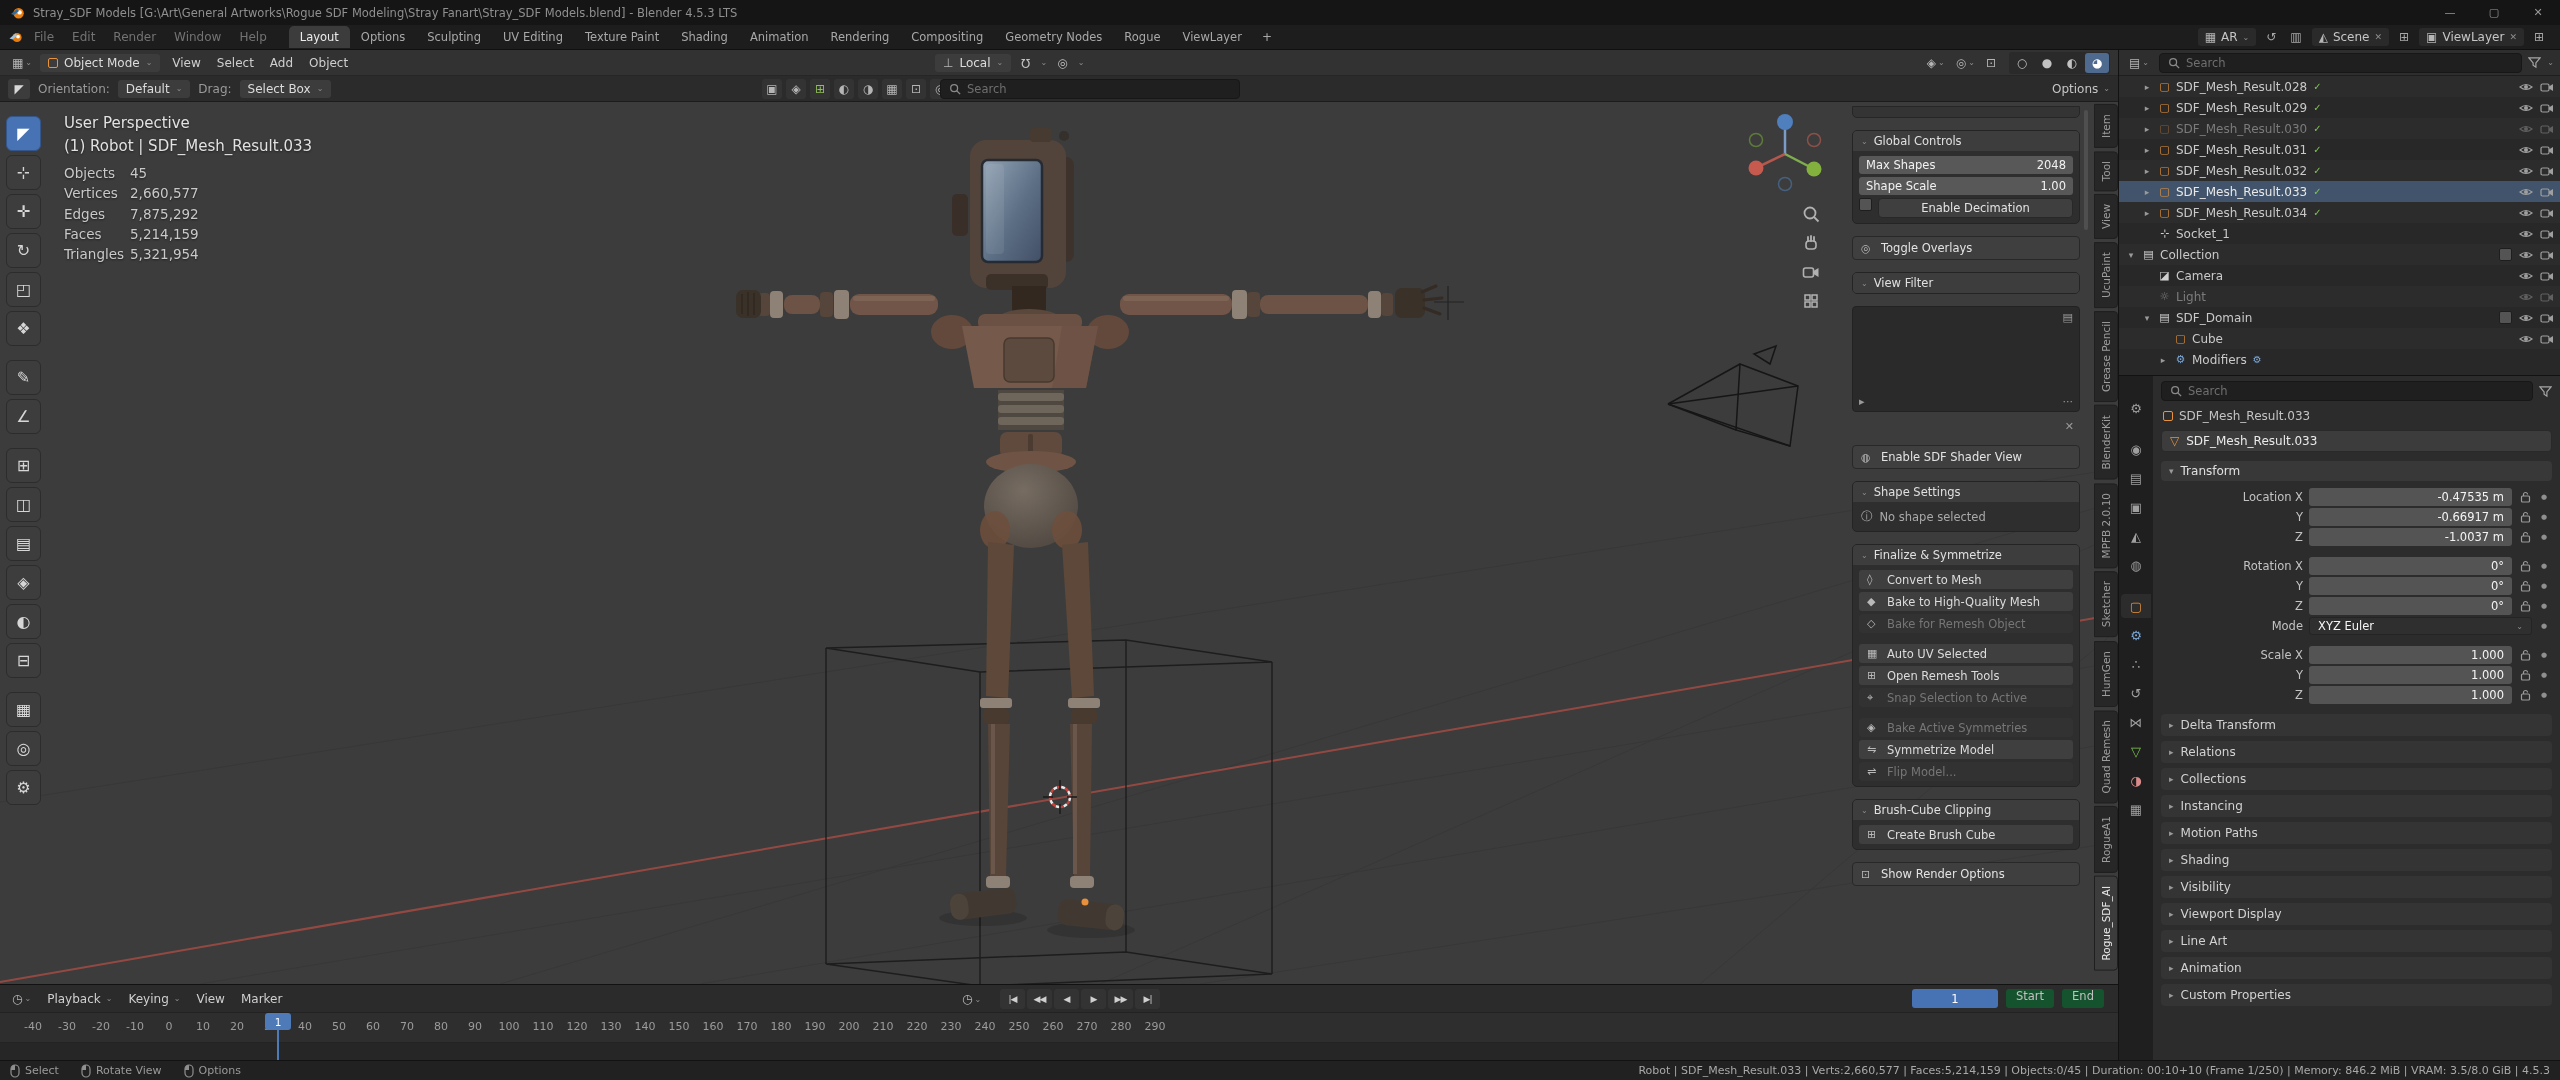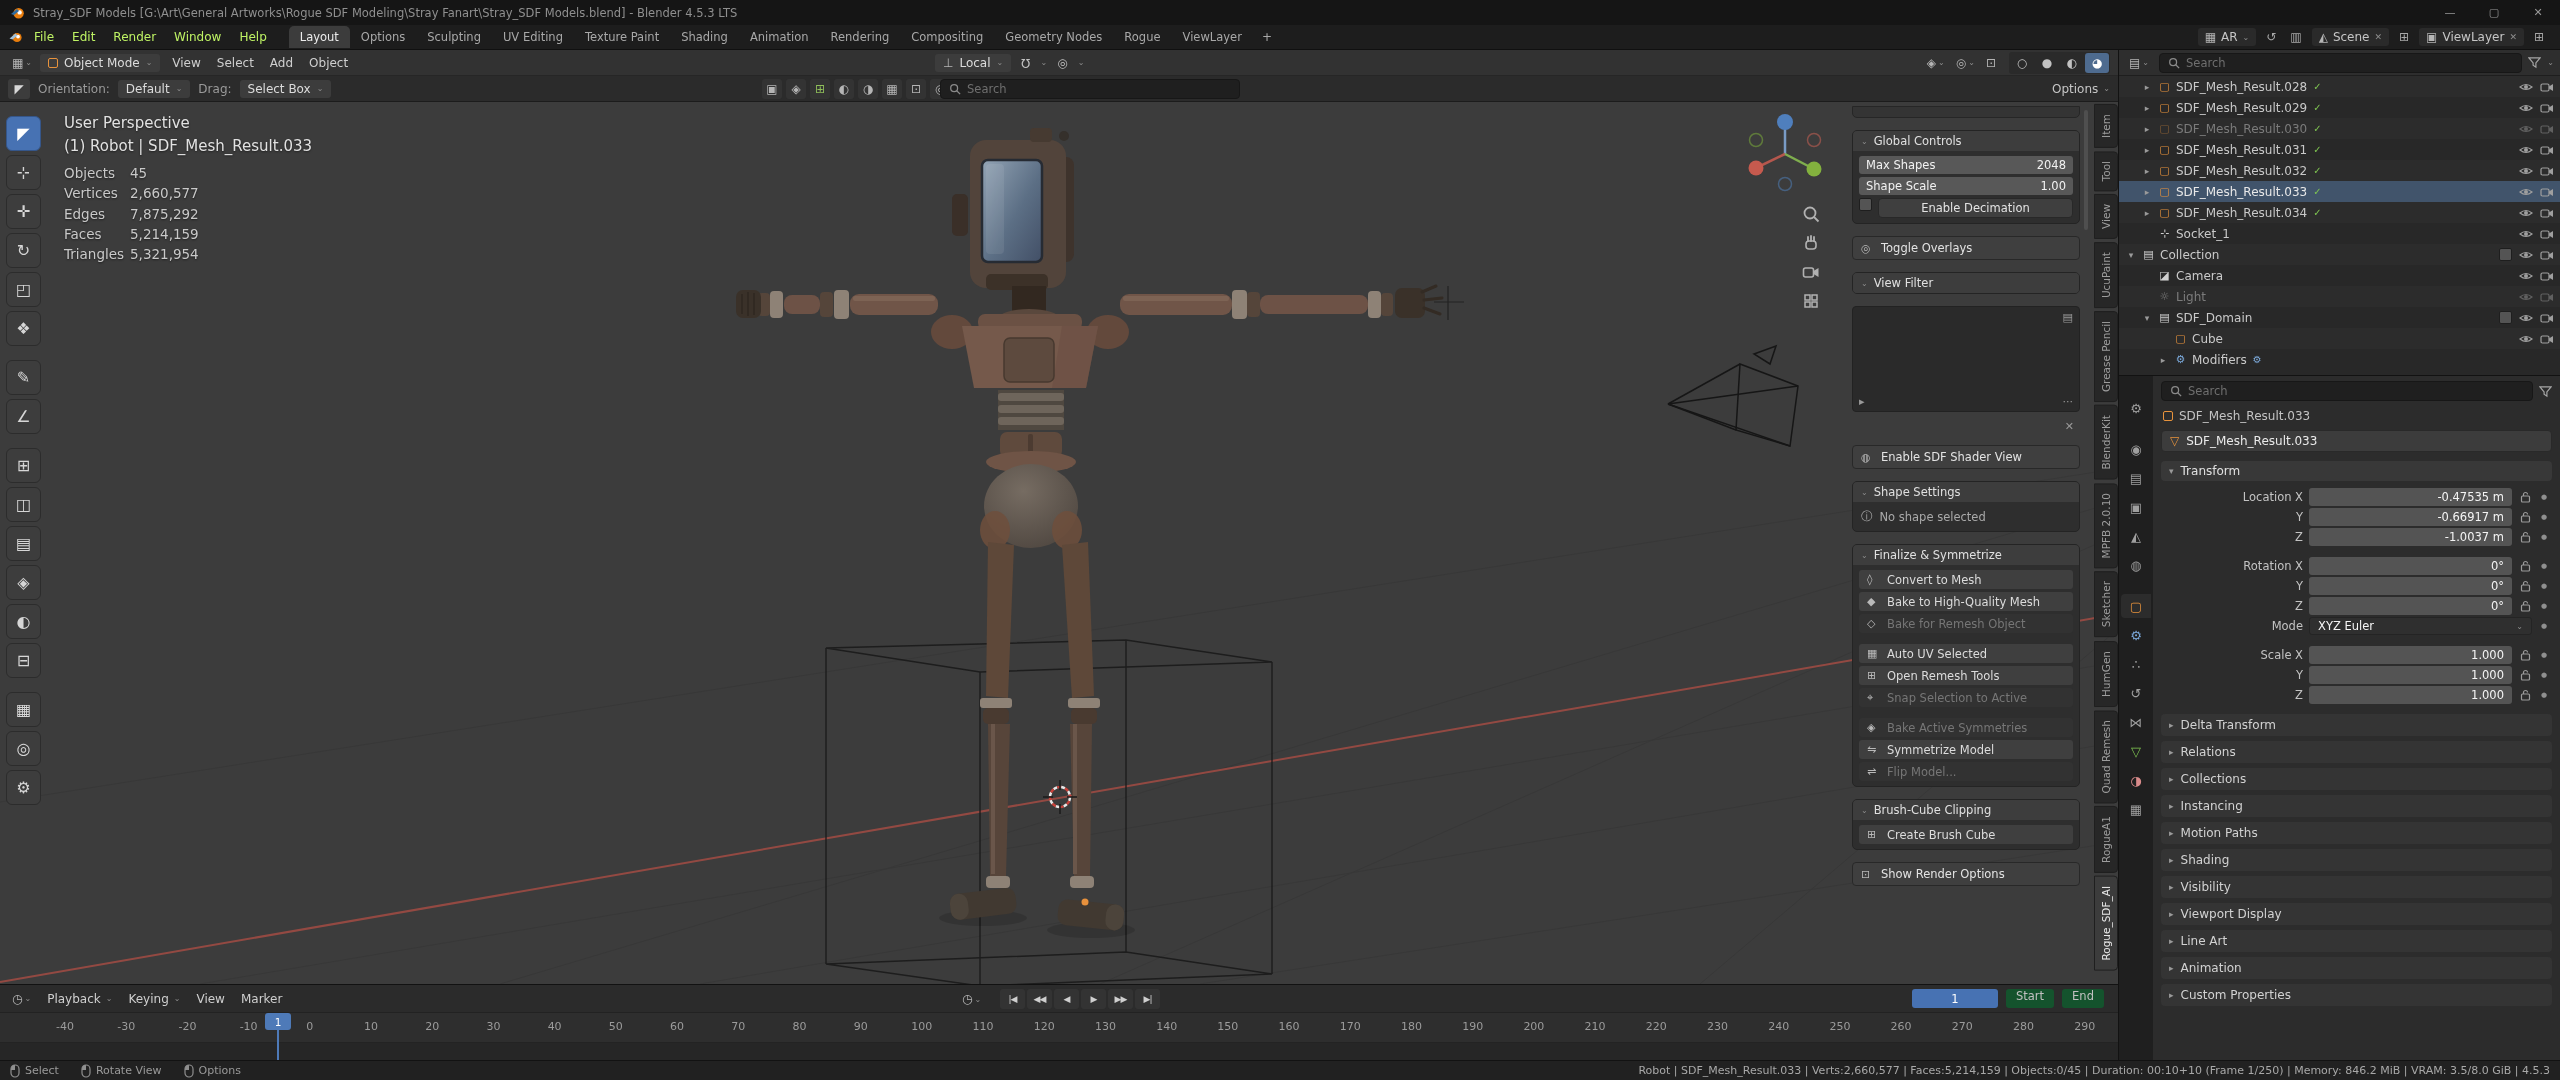--- a/index.html
+++ b/index.html
@@ -14,21 +14,21 @@
 
   
   .titlebar { position:absolute; left:0; top:0; width:2560px; height:25px; background:#151515;
     display:flex; align-items:center; gap:8px; padding-left:10px; color:#8f8f8f; font-size:11.5px; }
   .win-controls { margin-left:auto; display:flex; height:100%; }
   .win-btn { width:44px; display:flex; align-items:center; justify-content:center; color:#9a9a9a; font-size:11px; }
 
   
   .menubar { position:absolute; left:0; top:25px; width:2560px; height:25px; background:#1d1d1d;
     border-bottom:1px solid #101010; display:flex; align-items:center; padding:0 8px; gap:1px; }
-  .mb-menu { padding:3px 9px; border-radius:3px; color:#bef264; }
+  .mb-menu { padding:3px 9px; border-radius:3px; color:#737373; }
   .ws-tabs { display:flex; align-items:center; margin-left:12px; }
   .ws-tab { padding:4px 11px; color:#a8a8a8; font-size:11.5px; border-radius:5px 5px 0 0; white-space:nowrap; }
   .ws-tab.active { background:#3c3c3c; color:#ececec; }
   .ws-add { padding:2px 8px; color:#a8a8a8; }
   .mb-right { margin-left:auto; display:flex; align-items:center; gap:6px; padding-right:4px; }
   .mb-chip { display:flex; align-items:center; gap:5px; background:#2a2a2a; border-radius:3px; padding:2px 7px; }
   .mb-x { font-size:9px; color:#8d8d8d; }
   .mini-btn { padding:2px 4px; color:#a8a8a8; }
 
   
@@ -148,21 +148,21 @@
   .tl-header { height:28px; display:flex; align-items:center; padding:0 8px; gap:4px; border-bottom:1px solid #222; position:relative; }
   .tl-transport { position:absolute; left:1000px; top:4px; display:flex; gap:2px; }
   .tr-btn { min-width:25px; height:20px; display:flex; align-items:center; justify-content:center; color:#cfcfcf;
     font-size:9px; letter-spacing:-1px; border-radius:3px; background:#333; padding:0 3px; }
   .tl-sync { position:absolute; left:958px; top:5px; }
   .tl-fields { margin-left:auto; display:flex; gap:8px; align-items:center; padding-right:6px; }
   .frame-field { width:86px; height:19px; background:#4772b3; border-radius:3px; color:#fff; display:flex; align-items:center; justify-content:center; font-size:11.5px; }
   .range-field { height:19px; background:#14532d; border-radius:3px; color:#ececec; display:flex; align-items:center; gap:16px; padding:0 10px; font-size:11.5px;flex-direction:column; }
   .rf-label { color:#c0c0c0; }
   .tl-ruler { position:relative; height:30px; background:#2e2e2e; border-bottom:1px solid #232323; }
-  .ticks { position:absolute; left:16px; right:16px; top:7px; display:flex; justify-content:space-between; color:#9b9b9b; font-size:11px;margin-left:32px; }
+  .ticks { position:absolute; left:16px; right:16px; top:7px; display:flex; justify-content:flex-start; color:#9b9b9b; font-size:11px; }
   .tick { width:34px; text-align:center; flex:none; }
   .tl-channels { height:17px; background:#262626; }
   .playhead { position:absolute; left:265px; top:28px; width:26px; height:48px; }
   .ph-chip { width:26px; height:17px; background:#4e7ab8; border-radius:3px; color:#fff; font-size:10.5px; display:flex; align-items:center; justify-content:center; }
   .ph-line { position:absolute; left:12px; top:17px; width:2px; height:31px; background:#4e7ab8; }
 
   
   .statusbar { position:absolute; left:0; top:1060px; width:2560px; height:20px; background:#212121;
     border-top:1px solid #121212; display:flex; align-items:center; gap:22px; padding:0 10px; color:#9a9a9a; font-size:11px; }
   .hint { display:flex; align-items:center; gap:5px; }

